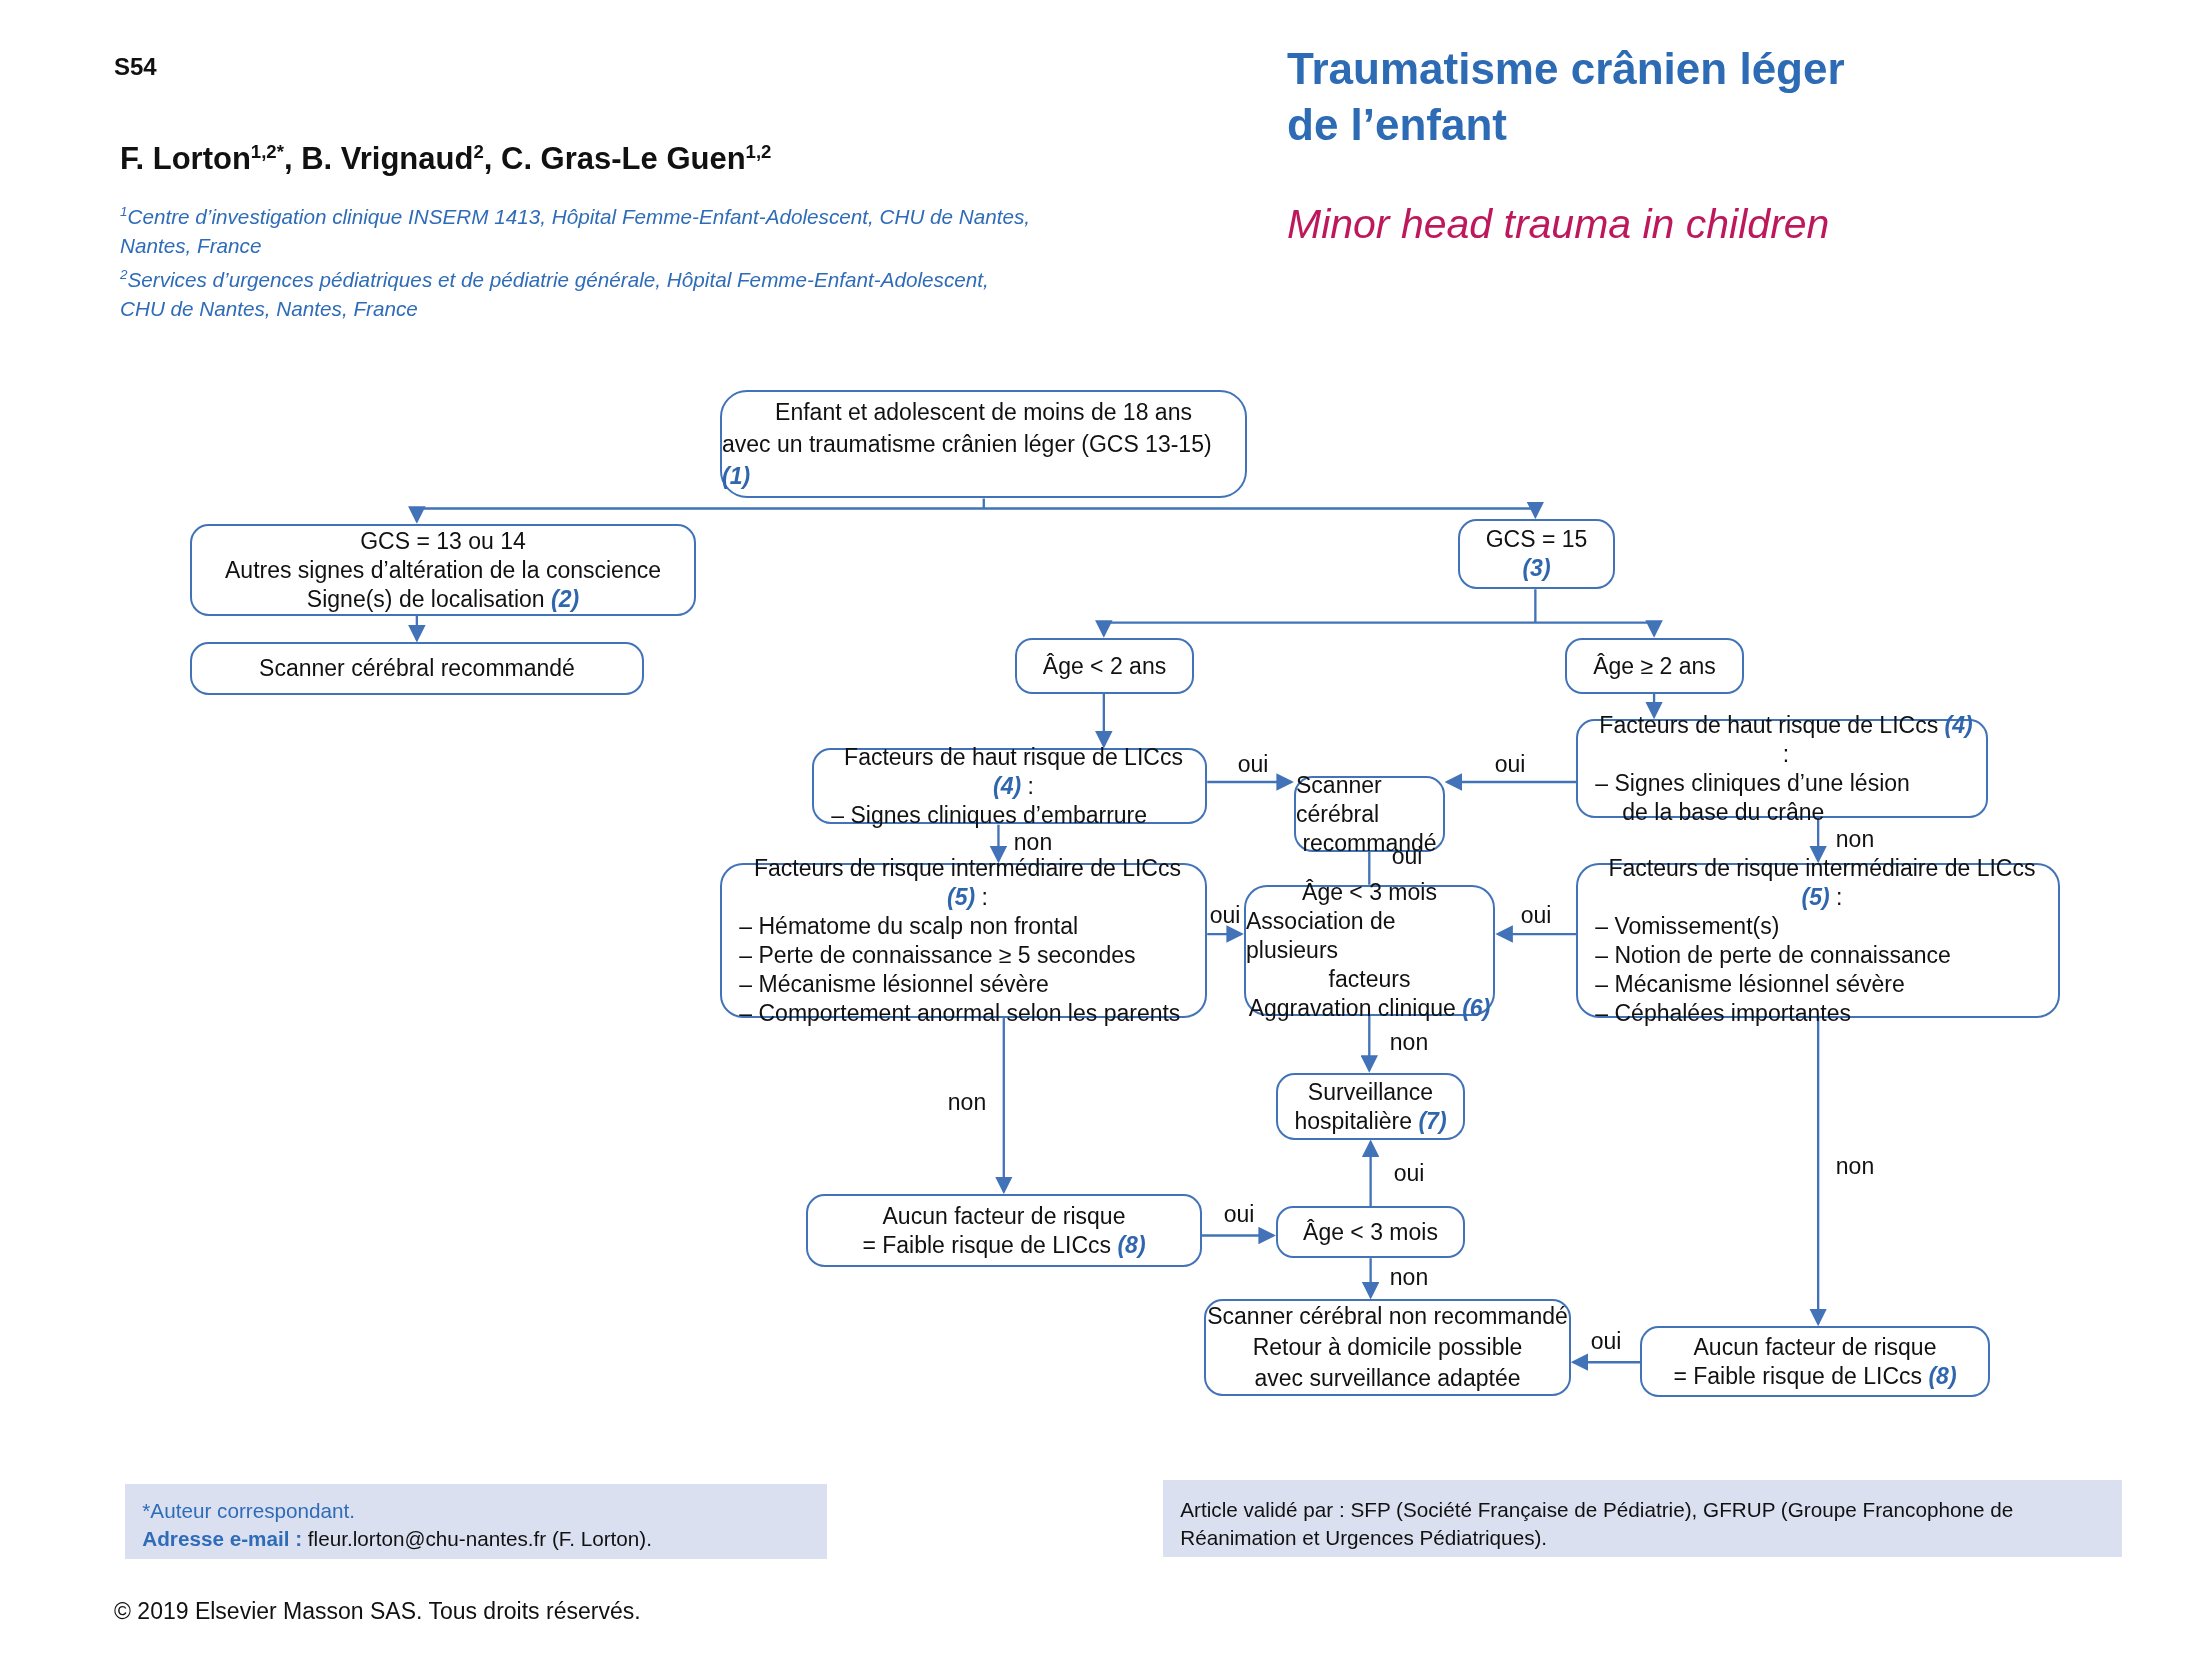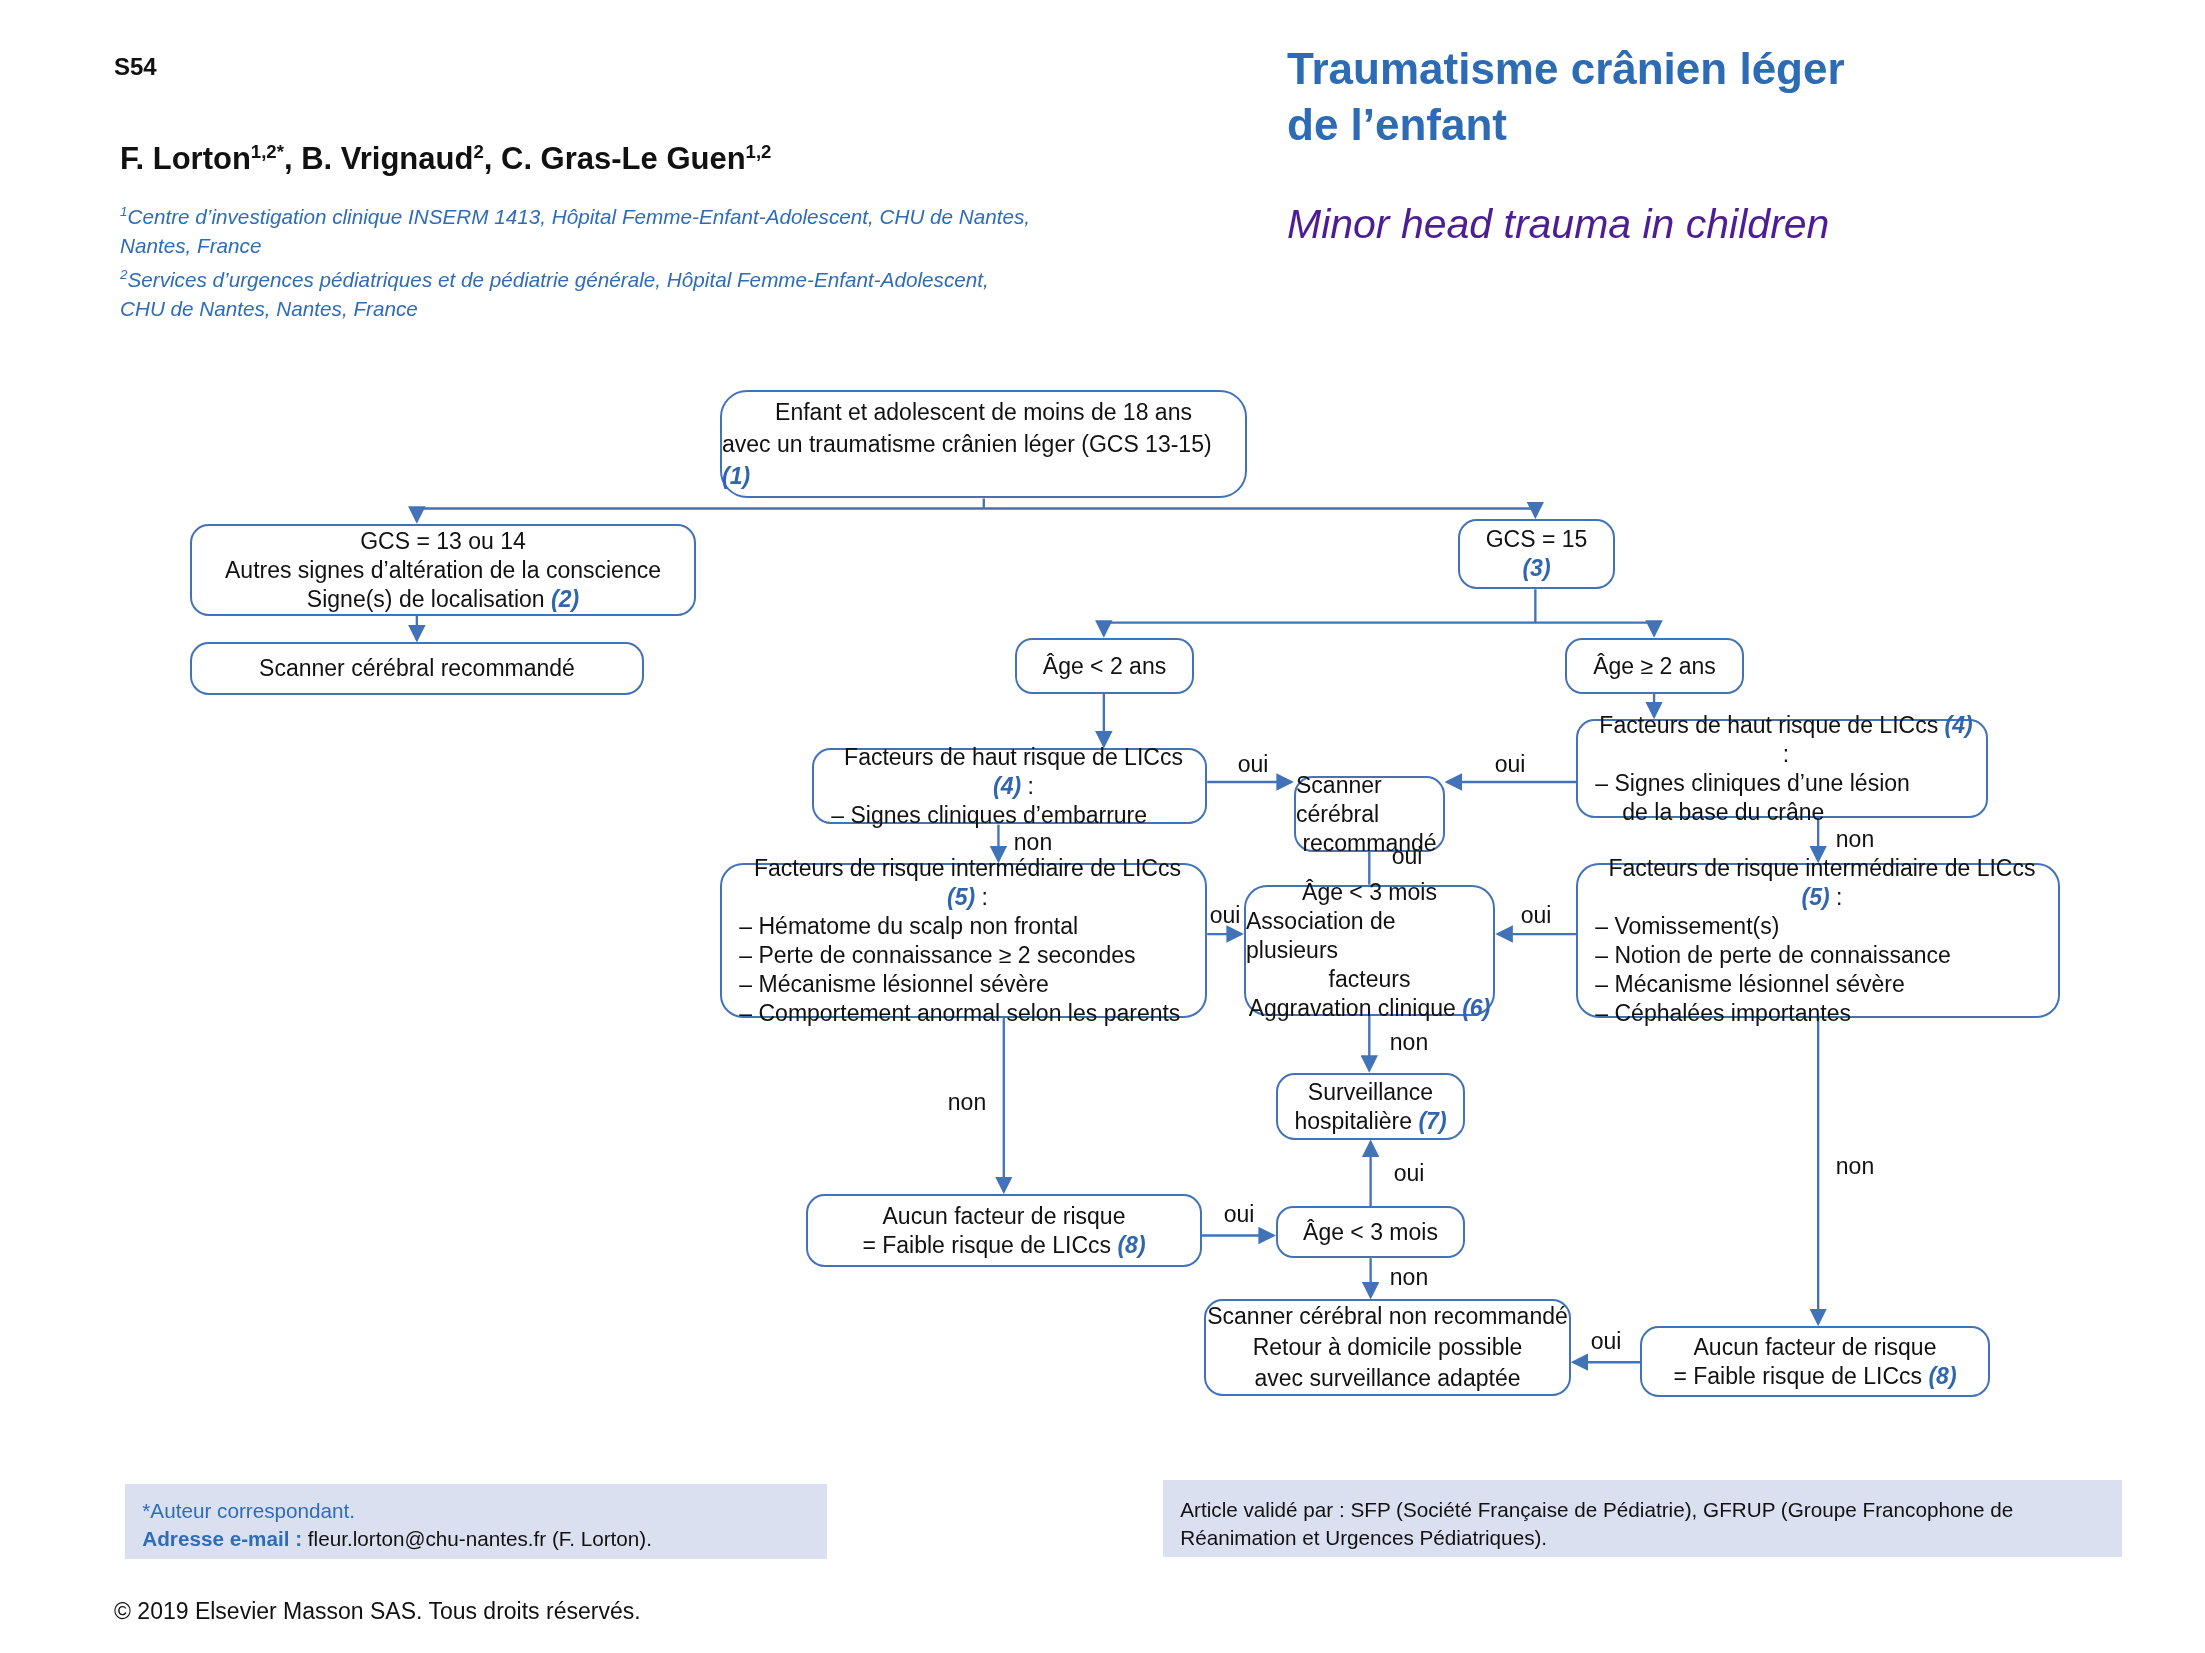--- a/index.html
+++ b/index.html
@@ -7,21 +7,21 @@
         font-family:"Liberation Sans",sans-serif;color:#111;overflow:hidden;}
   
   .pagenum{position:absolute;left:114px;top:53px;font-size:24px;font-weight:bold;}
   .authors{position:absolute;left:120px;top:141px;font-size:31px;font-weight:bold;}
   .authors sup{font-size:60%;text-align:right;}
   .affils{position:absolute;left:120px;top:197px;font-size:20.7px;font-style:italic;
           color:#2f6cb8;line-height:29px;}
   .affils sup{font-size:65%;}
   .title-fr{position:absolute;left:1287px;top:41px;font-size:44px;font-weight:bold;
             color:#2d6bb4;line-height:56px;}
-  .title-en{position:absolute;left:1287px;top:201px;font-size:41px;font-style:italic;color:#4c1d95;}
+  .title-en{position:absolute;left:1287px;top:201px;font-size:41px;font-style:italic;color:#be185d;}
   
   svg.edges{position:absolute;left:0;top:0;z-index:1;}
   .fbox{position:absolute;background:#fff;border:2.3px solid #4273b8;border-radius:18.7px;
         display:flex;flex-direction:column;justify-content:center;align-items:center;
         text-align:left;font-size:23px;line-height:29px;z-index:2;box-sizing:border-box;
         color:#111;}
   .fbox.al{align-items:flex-start;text-align:center;padding-left:17.3px;padding-right:9.3px;}
   .fbox .ind{padding-left:27px;}
   .ref{color:#2f66ae;font-weight:bold;font-style:italic;}
   .lab{position:absolute;transform:translate(-50%,-50%);font-size:23px;color:#111;z-index:3;white-space:nowrap;}
@@ -131,21 +131,21 @@
 
   <div class="fbox al" style="left:1576px;top:719px;width:412px;height:99px;">
     <div><span>Facteurs de haut risque de LICcs </span><span class="ref">(4)</span><span> :</span></div>
     <div>– Signes cliniques d’une lésion</div>
     <div class="ind">de la base du crâne</div>
   </div>
 
   <div class="fbox al" style="left:720px;top:863px;width:487px;height:155px;border-radius:23px;line-height:29px;">
     <div><span>Facteurs de risque intermédiaire de LICcs </span><span class="ref">(5)</span><span> :</span></div>
     <div>– Hématome du scalp non frontal</div>
-    <div>– Perte de connaissance ≥ 2 secondes</div>
+    <div>– Perte de connaissance ≥ 5 secondes</div>
     <div>– Mécanisme lésionnel sévère</div>
     <div>– Comportement anormal selon les parents</div>
   </div>
 
   <div class="fbox" style="left:1244px;top:885px;width:251px;height:131px;border-radius:23px;line-height:29px;">
     <div>Âge &lt; 3 mois</div>
     <div>Association de plusieurs</div>
     <div>facteurs</div>
     <div><span>Aggravation clinique </span><span class="ref">(6)</span></div>
   </div>

